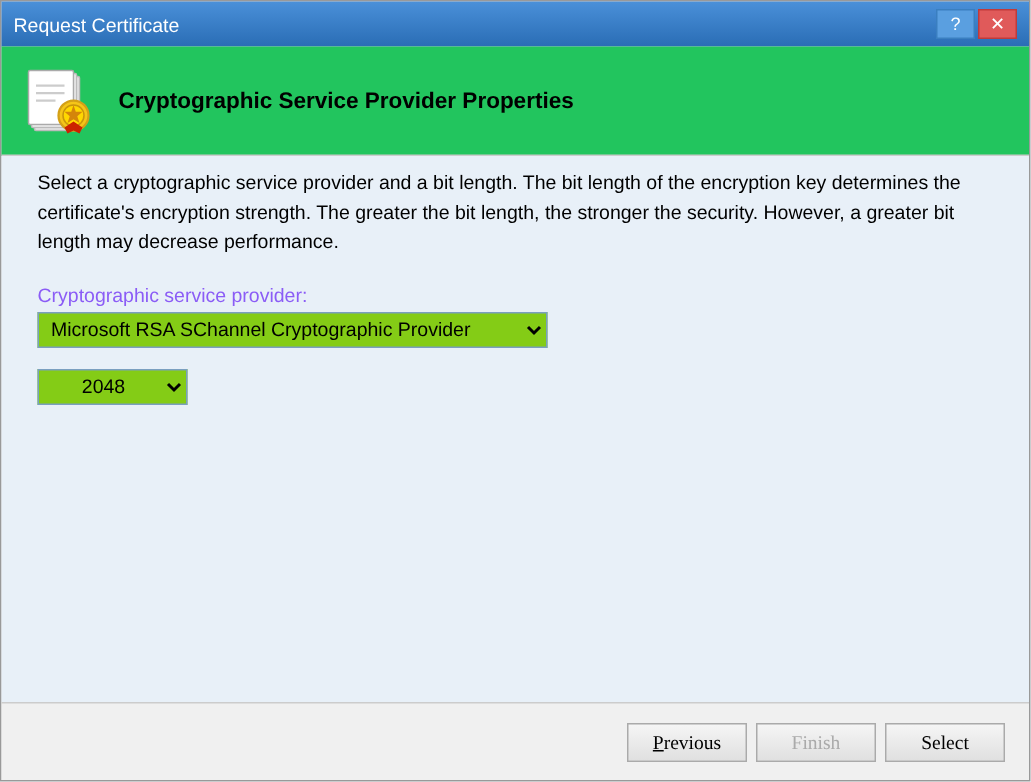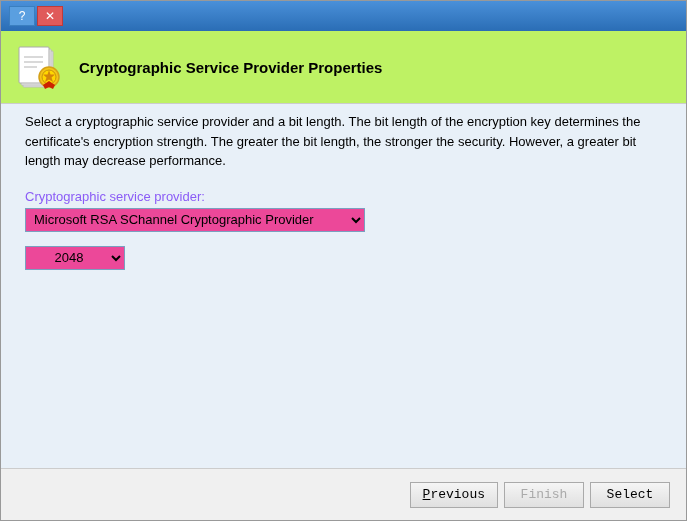--- a/index.html
+++ b/index.html
@@ -61,21 +61,21 @@
       align-items: center;
       justify-content: center;
     }
 
     .title-bar-btn.close {
       background: #e05a5a;
       border-color: #c03a3a;
     }
 
     .header-area {
-      background: #bef264;
+      background: #22c55e;
       border-bottom: 1px solid #ccc;
       padding: 12px 16px;
       display: flex;
       align-items: center;
       gap: 14px;
       flex-shrink: 0;
       min-height: 70px;
     }
 
     .cert-icon {
@@ -122,21 +122,21 @@
 
     .dropdown-wrapper {
       margin-bottom: 14px;
     }
 
     select {
       width: 340px;
       height: 24px;
       font-size: 13px;
       font-family: 'Segoe UI', Tahoma, Geneva, Verdana, sans-serif;
-      background: #ec4899;
+      background: #84cc16;
       border: 1px solid #7a9fc0;
       padding: 0 4px;
       appearance: auto;
       cursor: pointer;
     }
 
     .bit-length-wrapper {
       margin-bottom: 14px;
     }
 
@@ -154,21 +154,21 @@
       gap: 6px;
       flex-shrink: 0;
       height: 52px;
       align-items: center;
     }
 
     .footer-btn {
       min-width: 80px;
       height: 26px;
       font-size: 13px;
-      font-family: Liberation Mono, monospace;
+      font-family: Liberation Serif, serif;
       background: linear-gradient(to bottom, #f5f5f5, #e0e0e0);
       border: 1px solid #aaa;
       cursor: pointer;
       padding: 0 12px;
       color: #000;
     }
 
     .footer-btn:disabled {
       color: #aaa;
       cursor: default;
@@ -177,20 +177,21 @@
     .footer-btn u {
       text-decoration: underline;
     }
   </style>
 </head>
 <body>
 
 <div class="window">
 
   <div class="title-bar">
+    <span class="title-bar-text">Request Certificate</span>
     <div class="title-bar-buttons">
       <button class="title-bar-btn">?</button>
       <button class="title-bar-btn close">✕</button>
     </div>
   </div>
 
   <div class="header-area">
     <div class="cert-icon">
       <svg viewBox="0 0 48 48" xmlns="http://www.w3.org/2000/svg">
 

